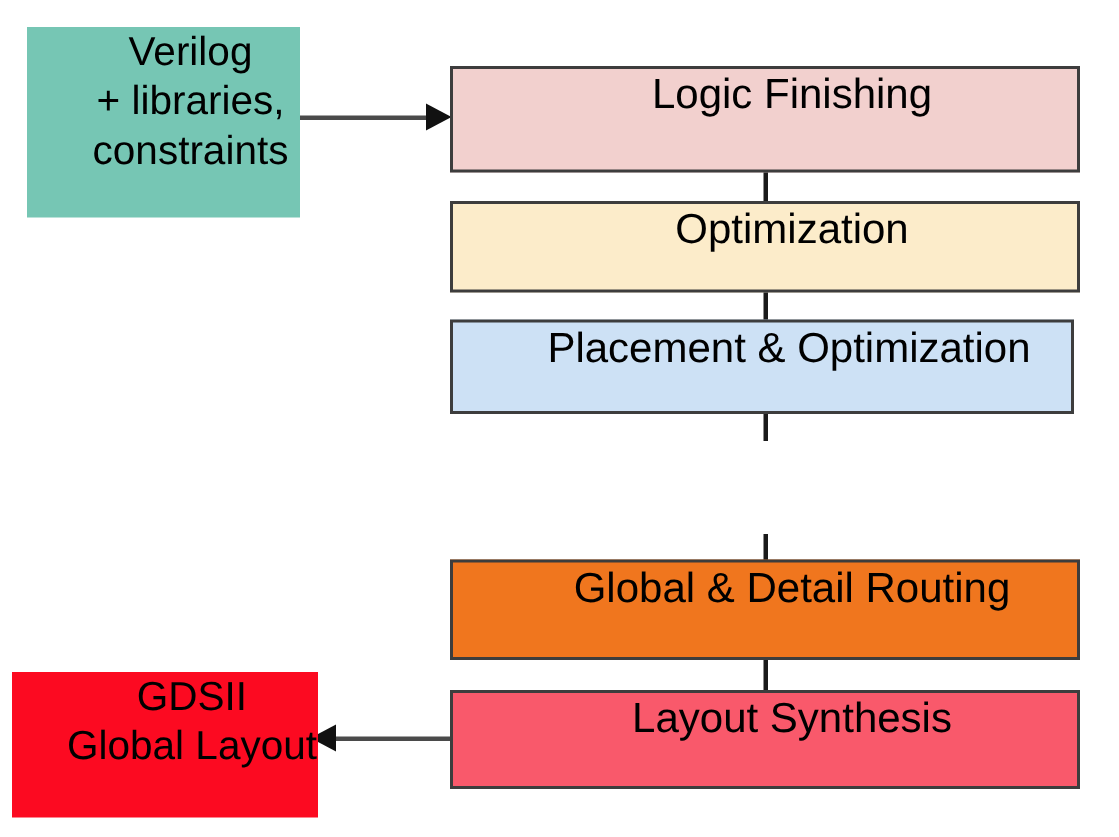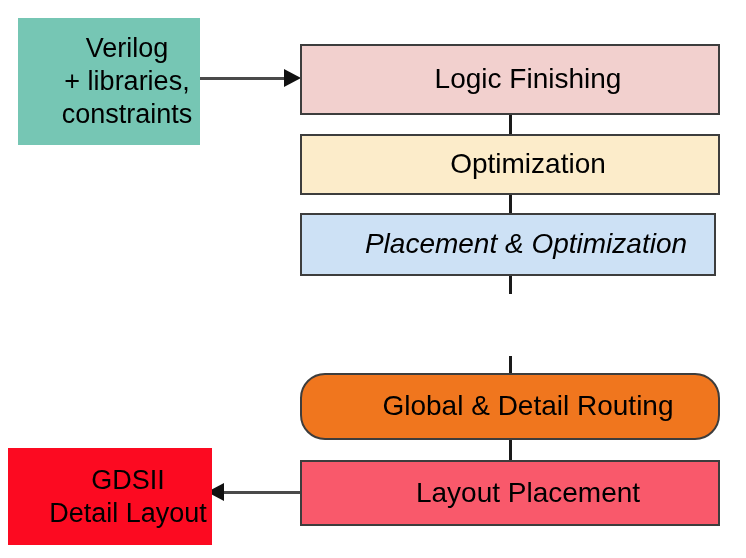--- a/index.html
+++ b/index.html
@@ -18,21 +18,21 @@
     height: 558px;
     background: #ffffff;
     overflow: hidden;
   }
 
   
   .node {
     position: absolute;
     box-sizing: border-box;
     display: flex;
-    align-items: center;
+    align-items: flex-start;
     justify-content: center;
     text-align: center;
     color: #000000;
     line-height: 1.22;
     white-space: pre-line;
     user-select: none;
     padding-left: 36px;
   }
 
   
@@ -93,40 +93,40 @@
   </div>
 
   <div class="vconnector" style="left:509px; top:115px; height:19px;"></div>
 
   <div class="node stage" style="left:300px; top:134px; width:420px; height:61px; background:#fcecca;">
     <span>Optimization</span>
   </div>
 
   <div class="vconnector" style="left:509px; top:195px; height:19px;"></div>
 
-  <div class="node stage" style="left:300px; top:213px; width:416px; height:63px; background:#cde1f5;font-style:italic;">
+  <div class="node stage" style="left:300px; top:213px; width:416px; height:63px; background:#cde1f5;">
     <span>Placement &amp; Optimization</span>
   </div>
 
   <div class="vconnector" style="left:509px; top:276px; height:18px;"></div>
 
 
   <div class="vconnector" style="left:509px; top:356px; height:18px;"></div>
 
-  <div class="node stage" style="left:300px; top:373px; width:420px; height:67px; background:#f0761e;border-radius:25px;">
+  <div class="node stage" style="left:300px; top:373px; width:420px; height:67px; background:#f0761e;">
     <span>Global &amp; Detail Routing</span>
   </div>
 
   <div class="vconnector" style="left:509px; top:440px; height:20px;"></div>
 
   <div class="node stage" style="left:300px; top:460px; width:420px; height:66px; background:#f9596b;">
-    <span>Layout Placement</span>
+    <span>Layout Synthesis</span>
   </div>
 
   <div class="hline" style="left:224px; top:491px; width:76px;"></div>
   <div class="arrowhead left" style="left:207px; top:483px;"></div>
 
   <div class="node terminal" style="left:8px; top:448px; width:204px; height:97px; background:#fc0a21;">
     <span>GDSII
-Detail Layout</span>
+Global Layout</span>
   </div>
 
 </div>
 
 </body></html>

